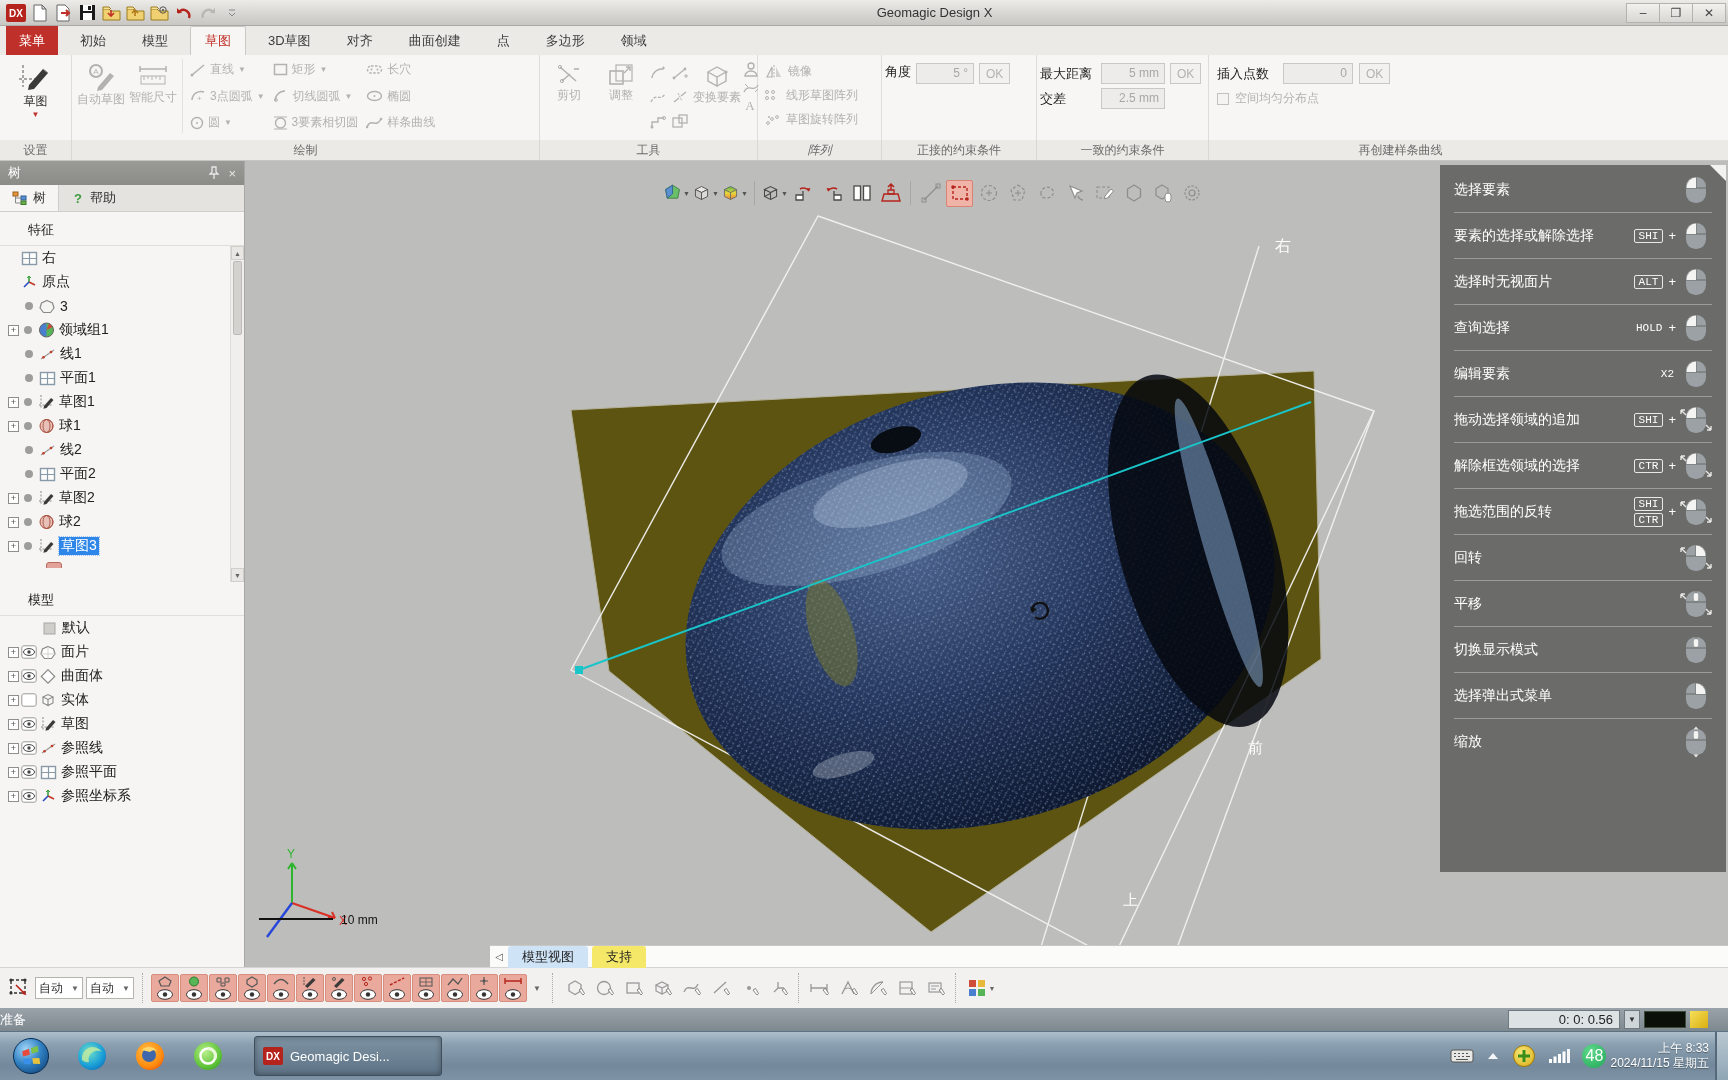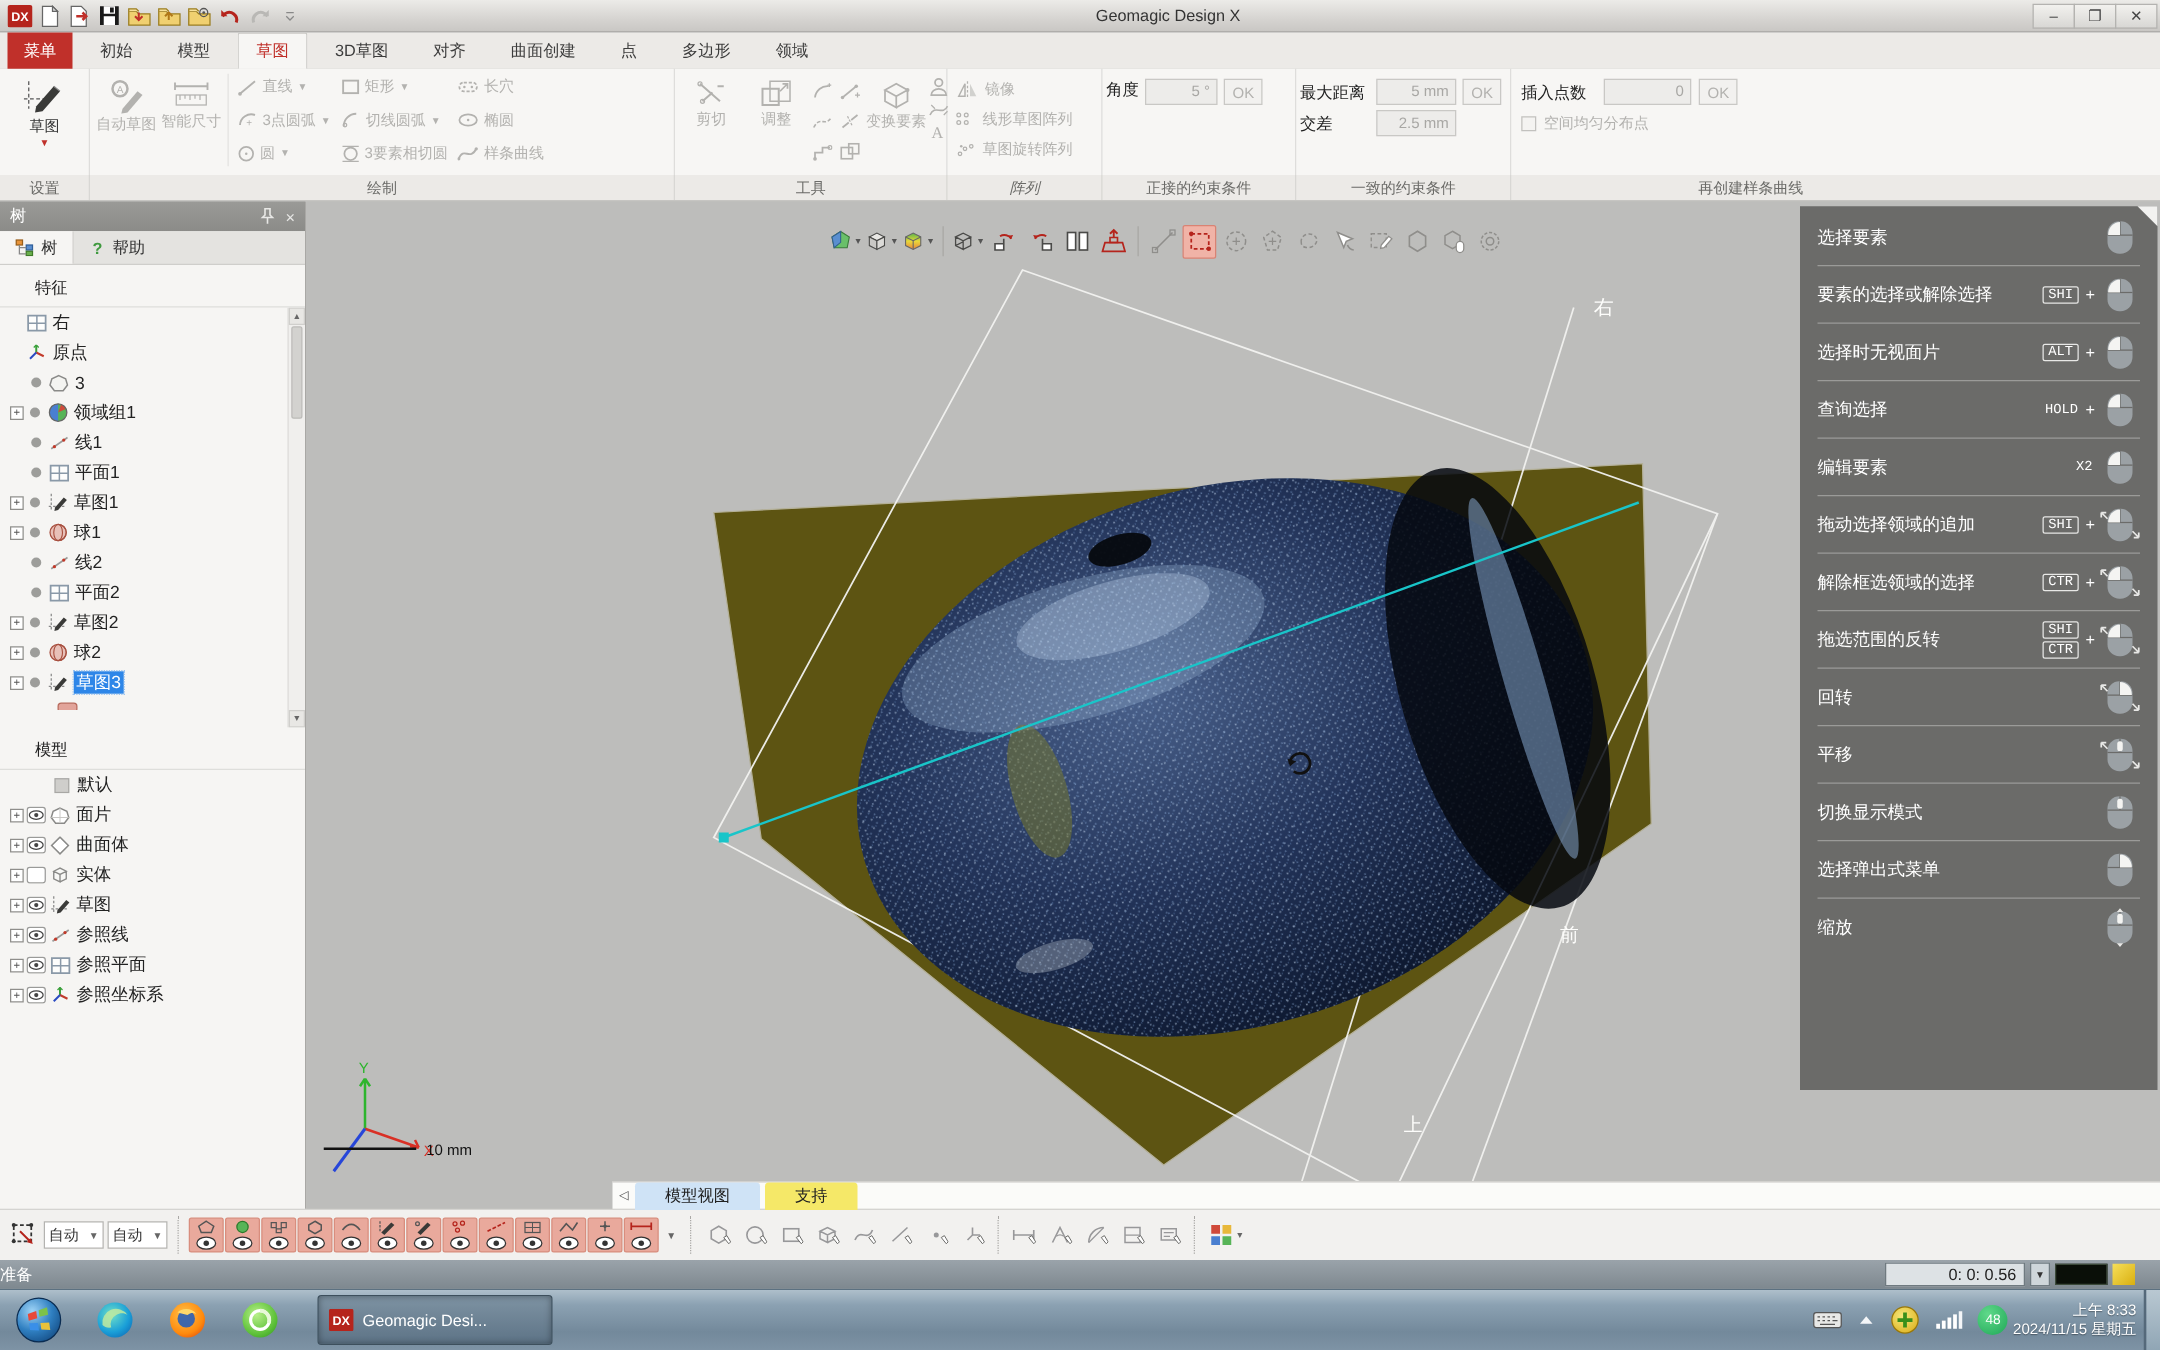--- a/index.html
+++ b/index.html
@@ -74,21 +74,21 @@
   .mp-row:last-child { border-bottom:none; }
   .mp-label { flex:1; }
   .mp-keys { display:flex; flex-direction:column; gap:2px; margin-right:5px; align-items:flex-end; }
   .kbd { border:1px solid #e8e8e6; padding:0px 4px; font-family:"Liberation Mono","DejaVu Sans Mono",monospace; font-size:11px; border-radius:2px; }
   .kbd.plain { border-color:transparent; padding:0; }
   .mp-plus { margin:0 4px 0 0; font-size:13px; }
 
   
   .tabstrip { position:absolute; left:245px; right:0; height:22px; background:#fbfbf9; border-top:1px solid #c9c8c5; display:flex; align-items:center; }
   .ts-arrow { width:18px; text-align:center; color:#555; font-size:10px; }
-  .vtab { padding:2px 24px; font-size:13px; border-radius:3px 3px 0 0; margin-top:1px; }
+  .vtab { padding:2px 14px; font-size:13px; border-radius:3px 3px 0 0; margin-top:1px; }
   .vtab.blue { background:#cfe3f6; color:#222; }
   .vtab.yellow { background:#f5e868; color:#222; margin-left:4px; }
 
   
   .btoolbar { height:41px; background:#f2f1ef; border-top:1px solid #d5d4d1; display:flex; align-items:center; padding-left:8px; gap:3px; }
   .bt-combo { width:48px; height:22px; background:#fff; border:1px solid #b4b3b0; display:flex; align-items:center; font-size:12px; padding:0 3px; justify-content:space-between; color:#333; }
   .bt-sep { width:1px; height:30px; border-left:1px dotted #aaa9a6; margin:0 5px; }
   .pinkbtn { width:28px; height:28px; background:#e9a99c; border:1px solid #d88d7d; border-radius:2px; display:flex; align-items:center; justify-content:center; }
   .graybtn { width:28px; height:28px; display:flex; align-items:center; justify-content:center; }
 
@@ -103,21 +103,21 @@
 
   
   .taskbar { height:49px; background:linear-gradient(#aebfcb,#8ba1b2 25%,#73899b 70%,#7e93a5); border-top:1px solid #5c7181; display:flex; align-items:center; }
   .tb-icons { display:flex; align-items:center; gap:26px; padding-left:12px; }
   .tb-app { margin-left:30px; width:188px; height:40px; background:linear-gradient(#7e93a3,#5d7avoid86); background:linear-gradient(#7e93a3,#5d7386); border:1px solid #3d4f5c; border-radius:3px;
     display:flex; align-items:center; gap:7px; padding:0 8px; box-shadow:inset 0 0 6px rgba(0,0,0,.35); }
   .tb-app span { color:#fff; font-size:13px; white-space:nowrap; overflow:hidden; }
   .tray { margin-left:auto; display:flex; align-items:center; gap:12px; padding-right:4px; }
   .clock { color:#fff; font-size:12px; text-align:right; line-height:15px; text-shadow:0 1px 1px rgba(0,0,0,.4); padding-right:6px; }
   .showdesk { width:13px; height:49px; background:linear-gradient(#b9c8d2,#8fa5b4); border-left:2px solid #55697a; }
-  .badge48 { width:24px; height:24px; border-radius:50%; background:radial-gradient(circle at 35% 30%,#5fd98a,#1fa757); color:#fff; font-size:11px; display:flex; align-items:center; justify-content:center; }
+  .badge48 { width:24px; height:24px; border-radius:50%; background:radial-gradient(circle at 35% 30%,#5fd98a,#1fa757); color:#fff; font-size:16px; display:flex; align-items:center; justify-content:center; }
 </style>
 </head>
 <body>
 
 <div class="titlebar">
   <div class="qat" id="qat">
       <div class="qi">
         <svg width="20" height="18" viewBox="0 0 20 18">
           <rect width="20" height="18" rx="2" fill="#b5241c"></rect>
           <text x="10" y="13" font-size="10" font-weight="bold" fill="#fff" text-anchor="middle" font-family="Liberation Sans">DX</text>

